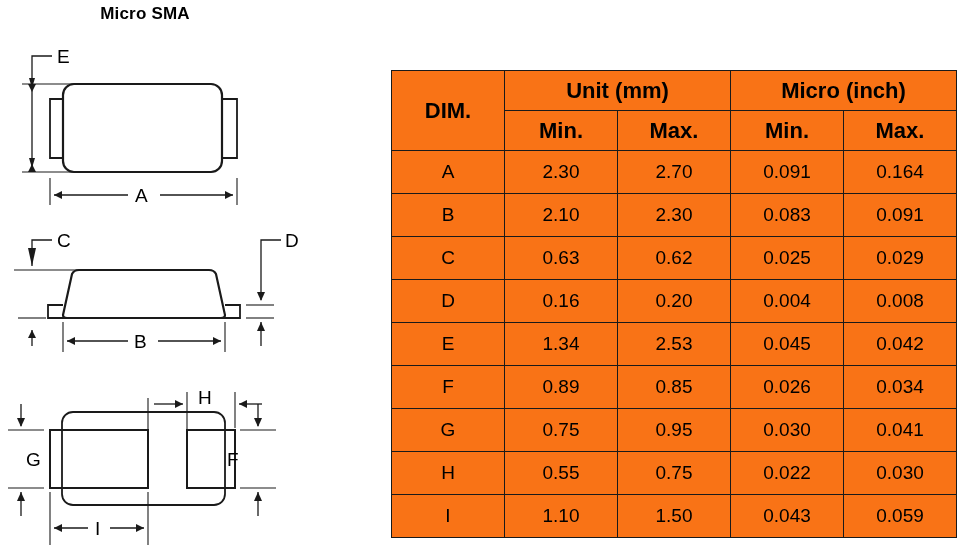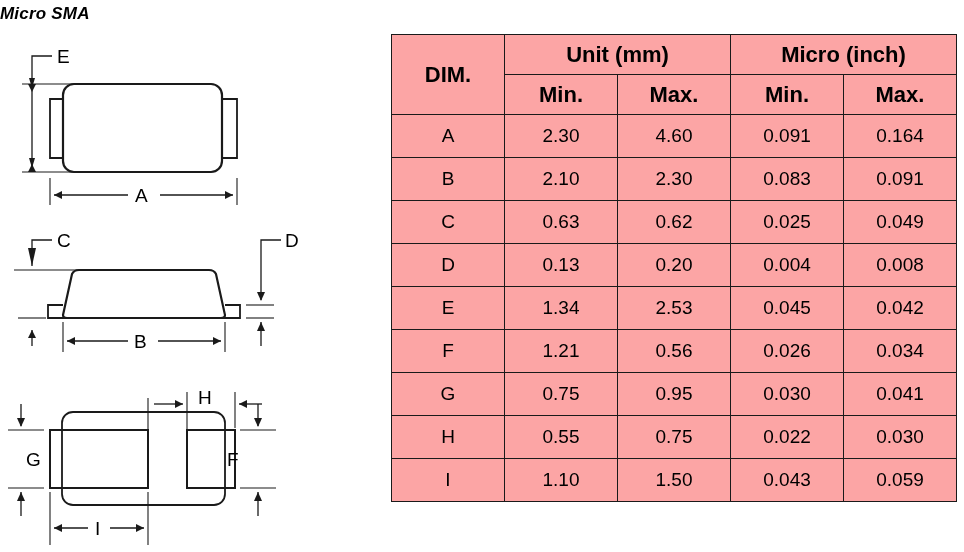--- a/index.html
+++ b/index.html
@@ -15,25 +15,25 @@
     font-family: "Liberation Sans", sans-serif;
     overflow: hidden;
   }
 
   
   #package-title {
     position: absolute;
     left: 0px;
     top: 4px;
     width: 290px;
+    text-align: center;
     font-size: 17px;
     font-weight: bold;
     color: #000000;
     letter-spacing: 0.2px;
-    font-style: italic;
   }
 
   
   #drawings {
     position: absolute;
     left: 0;
     top: 0;
     width: 380px;
     height: 552px;
   }
@@ -49,21 +49,22 @@
   #dim-table-wrap {
     position: absolute;
     left: 391px;
     top: 34px;
     width: 565px;
   }
   table.dimtable {
     border-collapse: collapse;
     width: 565px;
     table-layout: fixed;
-    background: #fca5a5;
+    background: #f97316;
+    margin-top: 36px;
   }
   table.dimtable td, table.dimtable th {
     border: 1.6px solid #1a1a1a;
     text-align: center;
     vertical-align: middle;
     color: #000000;
     padding: 0;
   }
   table.dimtable th {
     font-size: 22px;
@@ -247,56 +248,56 @@
           <th>Min.</th>
           <th>Max.</th>
           <th>Min.</th>
           <th>Max.</th>
         </tr>
       </thead>
       <tbody>
         <tr>
           <td class="dimcell-letter">A</td>
           <td>2.30</td>
-          <td>4.60</td>
+          <td>2.70</td>
           <td>0.091</td>
           <td>0.164</td>
         </tr>
         <tr>
           <td class="dimcell-letter">B</td>
           <td>2.10</td>
           <td>2.30</td>
           <td>0.083</td>
           <td>0.091</td>
         </tr>
         <tr>
           <td class="dimcell-letter">C</td>
           <td>0.63</td>
           <td>0.62</td>
           <td>0.025</td>
-          <td>0.049</td>
+          <td>0.029</td>
         </tr>
         <tr>
           <td class="dimcell-letter">D</td>
-          <td>0.13</td>
+          <td>0.16</td>
           <td>0.20</td>
           <td>0.004</td>
           <td>0.008</td>
         </tr>
         <tr>
           <td class="dimcell-letter">E</td>
           <td>1.34</td>
           <td>2.53</td>
           <td>0.045</td>
           <td>0.042</td>
         </tr>
         <tr>
           <td class="dimcell-letter">F</td>
-          <td>1.21</td>
-          <td>0.56</td>
+          <td>0.89</td>
+          <td>0.85</td>
           <td>0.026</td>
           <td>0.034</td>
         </tr>
         <tr>
           <td class="dimcell-letter">G</td>
           <td>0.75</td>
           <td>0.95</td>
           <td>0.030</td>
           <td>0.041</td>
         </tr>

